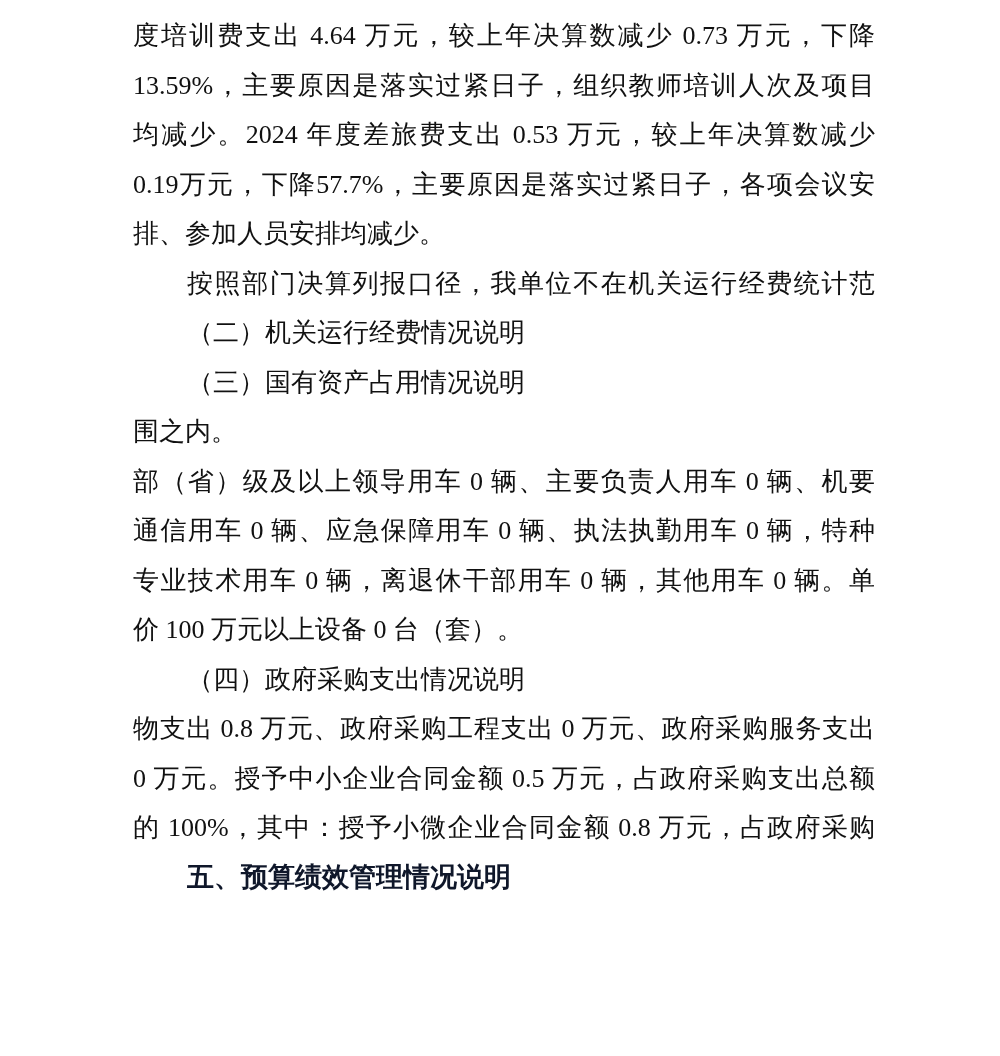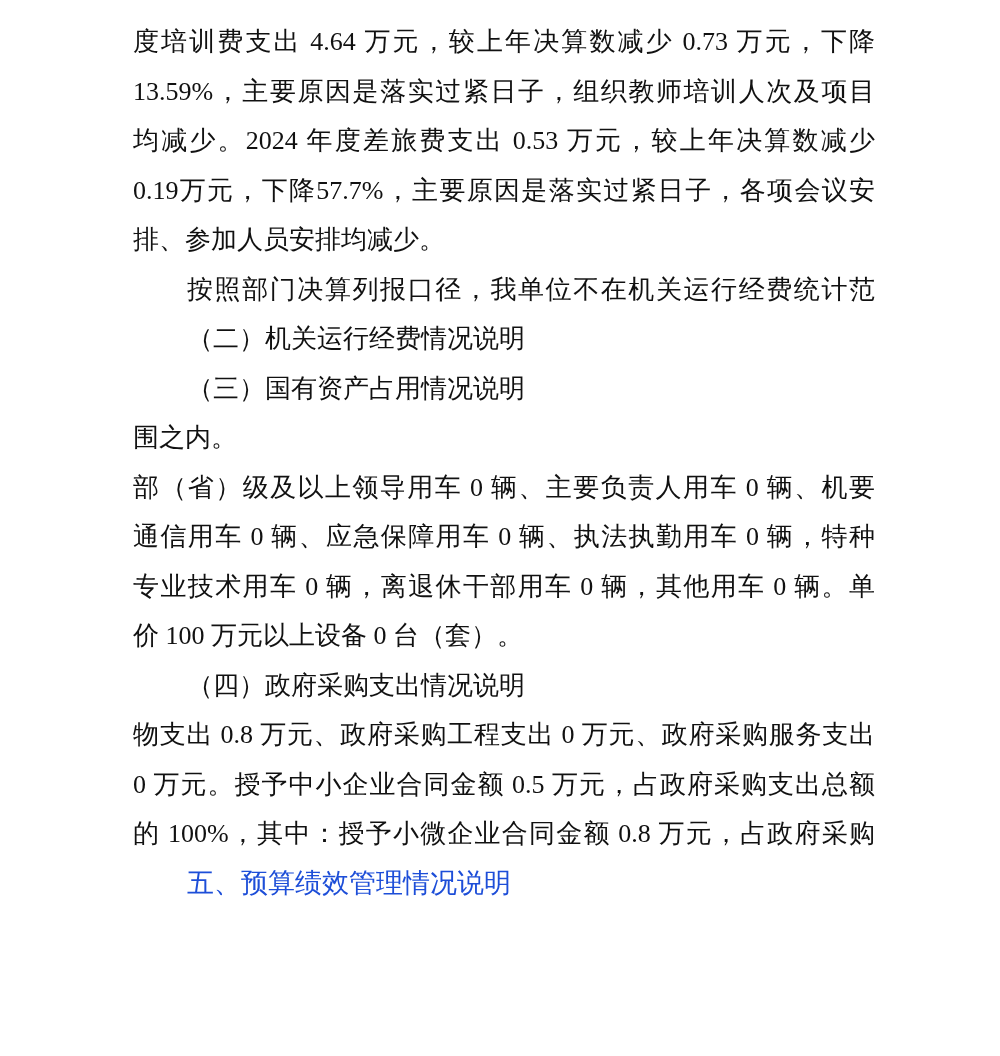--- a/index.html
+++ b/index.html
@@ -10,21 +10,21 @@
   .page {
     position: relative;
     width: 1000px;
     height: 1056px;
     background: #ffffff;
     overflow: hidden;
   }
   .content {
     position: absolute;
     left: 133px;
-    top: 17px;
+    top: 11px;
     width: 742px;
   }
   .line {
     height: 49.5px;
     line-height: 49.5px;
     font-size: 26px;
     color: #111111;
     font-family: "Liberation Serif", "DejaVu Serif", serif;
     overflow: hidden;
     white-space: nowrap;
@@ -36,23 +36,23 @@
     text-align-last: justify;
     text-justify: inter-character;
   }
   
   .line.indent {
     text-indent: 54px;
   }
   
   .line.heading {
     font-family: "Liberation Sans", "DejaVu Sans", sans-serif;
-    font-weight: 400;
+    font-weight: 700;
     font-size: 27px;
-    color: #1d4ed8;
+    color: #0f172a;
   }
 </style>
 </head>
 <body>
 
 <div class="page">
   <div class="content">
     <div class="line j">度培训费支出 4.64 万元，较上年决算数减少 0.73 万元，下降</div>
     <div class="line j">13.59%，主要原因是落实过紧日子，组织教师培训人次及项目</div>
     <div class="line j">均减少。2024 年度差旅费支出 0.53 万元，较上年决算数减少</div>

